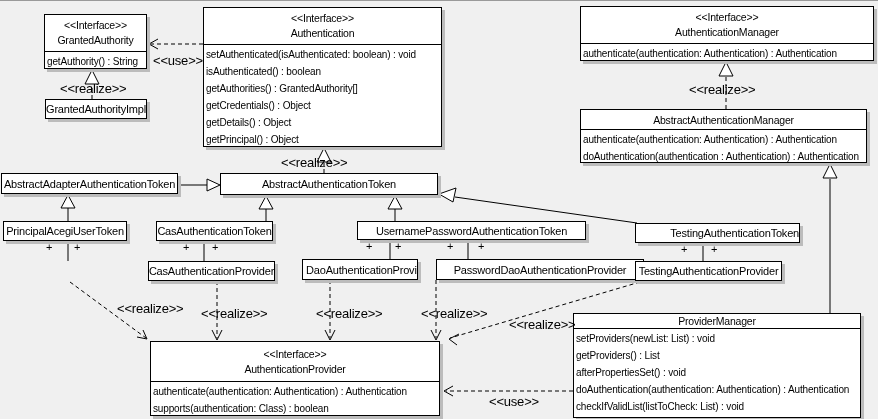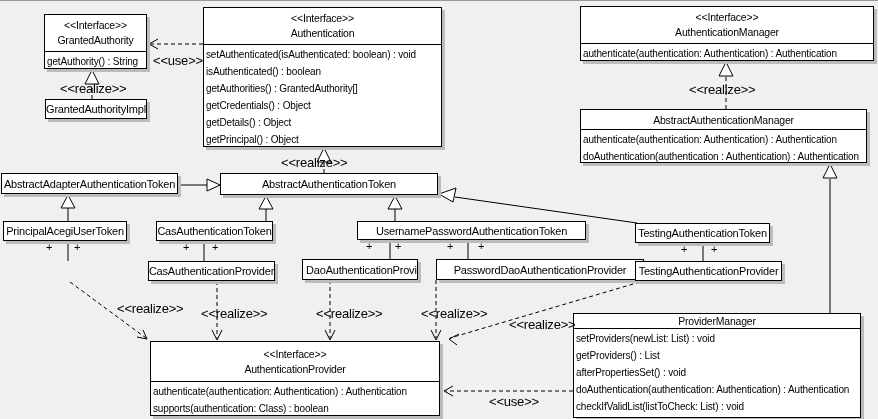--- a/index.html
+++ b/index.html
@@ -182,21 +182,21 @@
   </div>
 
   <div class="box simple" style="left:156px;top:220px;width:117px;height:20px;">
     <span>CasAuthenticationToken</span>
   </div>
 
   <div class="box simple" style="left:357px;top:220px;width:229px;height:19px;">
     <span>UsernamePasswordAuthenticationToken</span>
   </div>
 
-  <div class="box simple" style="left:635px;top:222px;width:135px;height:20px;">
+  <div class="box simple" style="left:635px;top:222px;width:165px;height:20px;justify-content:flex-end;">
     <span>TestingAuthenticationToken</span>
   </div>
 
 
   <div class="box simple" style="left:148px;top:260px;width:127px;height:20px;">
     <span>CasAuthenticationProvider</span>
   </div>
 
   <div class="box simple" style="left:302px;top:258px;width:116px;height:21px;padding-left:18px;">
     <span>DaoAuthenticationProvider</span>

